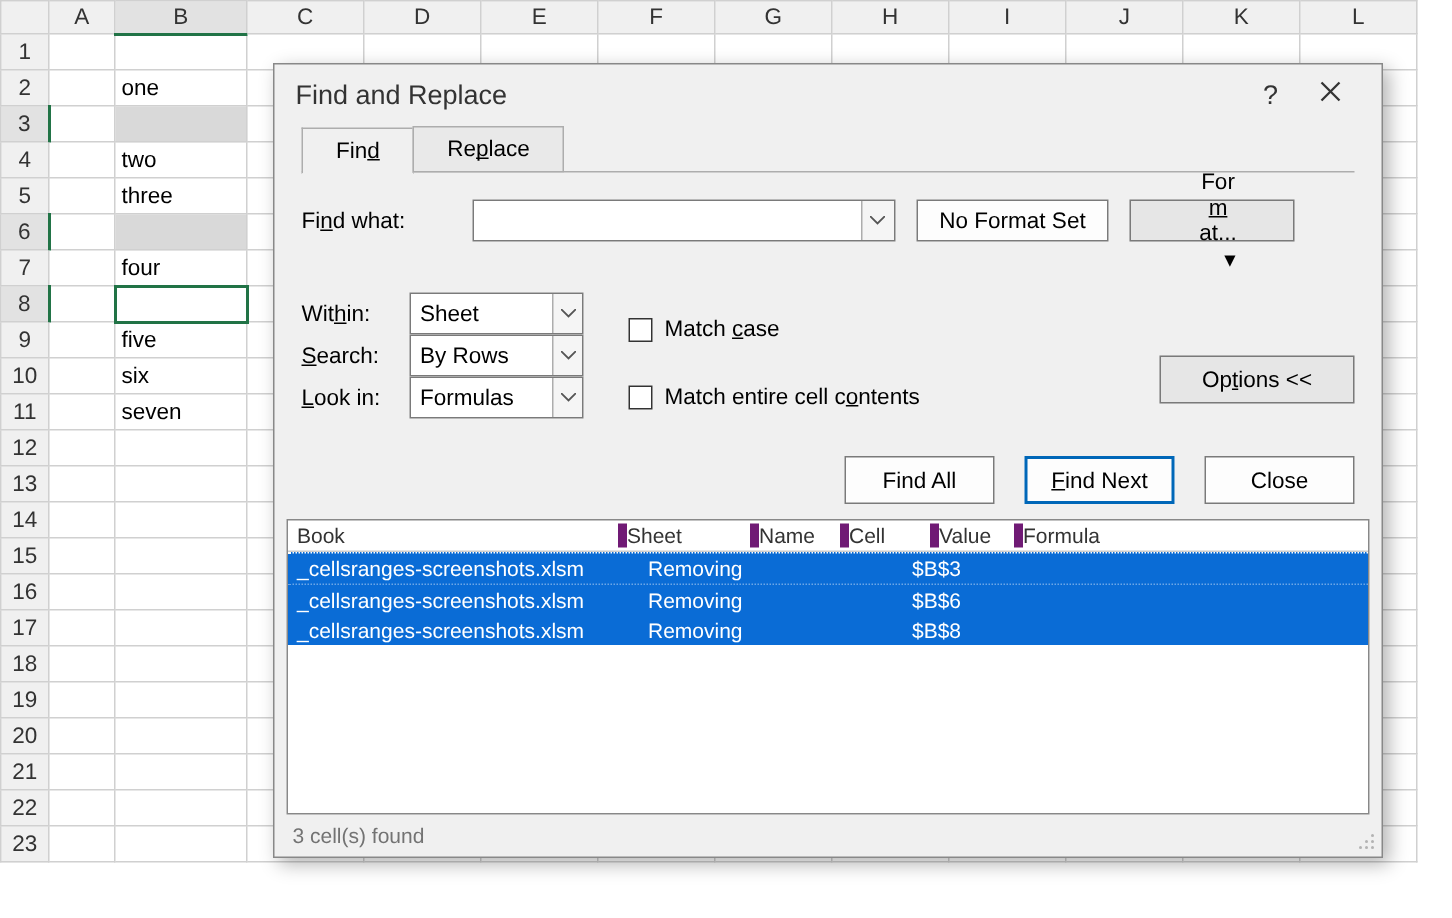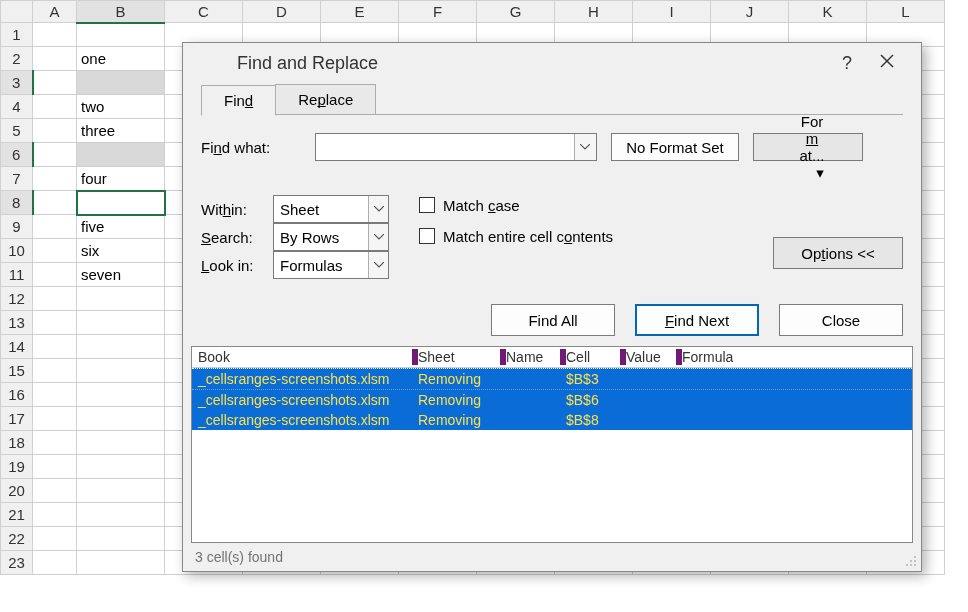--- a/index.html
+++ b/index.html
@@ -65,21 +65,21 @@
     display: flex;
     flex-direction: column;
   }
   .titlebar {
     display: flex;
     align-items: center;
     padding: 10px 14px 6px 14px;
     font-size: 18px;
     color: #333;
   }
-  .titlebar .title { flex: 1; margin-left: 40px; }
+  .titlebar .title { flex: 1; }
   .titlebar .help {
     width: 40px; text-align: center; font-size: 18px; color:#333; cursor:pointer;
   }
   .titlebar .close {
     width: 40px; text-align: center; cursor:pointer;
   }
   .close svg { width:16px; height:16px; }
   .tabs {
     display: flex;
     margin: 4px 0 0 18px;
@@ -144,49 +144,49 @@
     padding: 0 12px;
     height: 28px;
     font-size: 15px;
     cursor: pointer;
     display:inline-flex; align-items:center; justify-content:center;text-align:center;
   }
   .btn.grey { background:#e6e6e6; }
   .btn.split { padding-right:4px;flex-direction:column; }
   .btn.split .sep { margin-left:10px; padding-left:6px; }
   .checkbox {
-    display:inline-flex; gap:8px; font-size:15px; cursor:pointer;
+    display:inline-flex; align-items:center; gap:8px; font-size:15px; cursor:pointer;margin-top:14px;
   }
   .checkbox .box {
     width:16px; height:16px; border:1px solid #333; background:#fff;
   }
   .bottom-btns {
     display:flex; justify-content:flex-end; gap:20px;
     padding: 16px 18px 10px 18px;
   }
-  .bottom-btns .btn { width:124px; height:32px; }
+  .bottom-btns .btn { width:100px; height:32px; }
   .bottom-btns .btn.default { border:2px solid #0067b8; }
   .results {
     background:#fff;
     border:1px solid #888;
     margin: 0 8px 0 8px;
     flex:1;
     overflow:hidden;
     font-size:14px;
   }
   .results-hdr, .results-row {
     display:grid;
     grid-template-columns: 220px 88px 60px 60px 56px 1fr;
     align-items:center;
     padding: 2px 6px;
   }
   .results-hdr { color:#333; border-bottom:1px solid #ccc; }
   .results-hdr span { border-right:6px solid #701a75; padding-right:4px; }
   .results-hdr span:last-child { border-right:none; }
-  .results-row { background:#0a6cd6; color:#fde047; }
+  .results-row { background:#0a6cd6; color:#ffffff;gap:14px; }
   .results-row.first { border-top:1px dotted #fff; border-bottom:1px dotted rgba(255,255,255,.4);}
   .statusbar {
     padding: 6px 12px;
     font-size:14px;
     color:#737373;
   }
   .resize-grip {
     position:absolute; right:4px; bottom:4px;
     width:12px; height:12px;
     opacity:.5;

